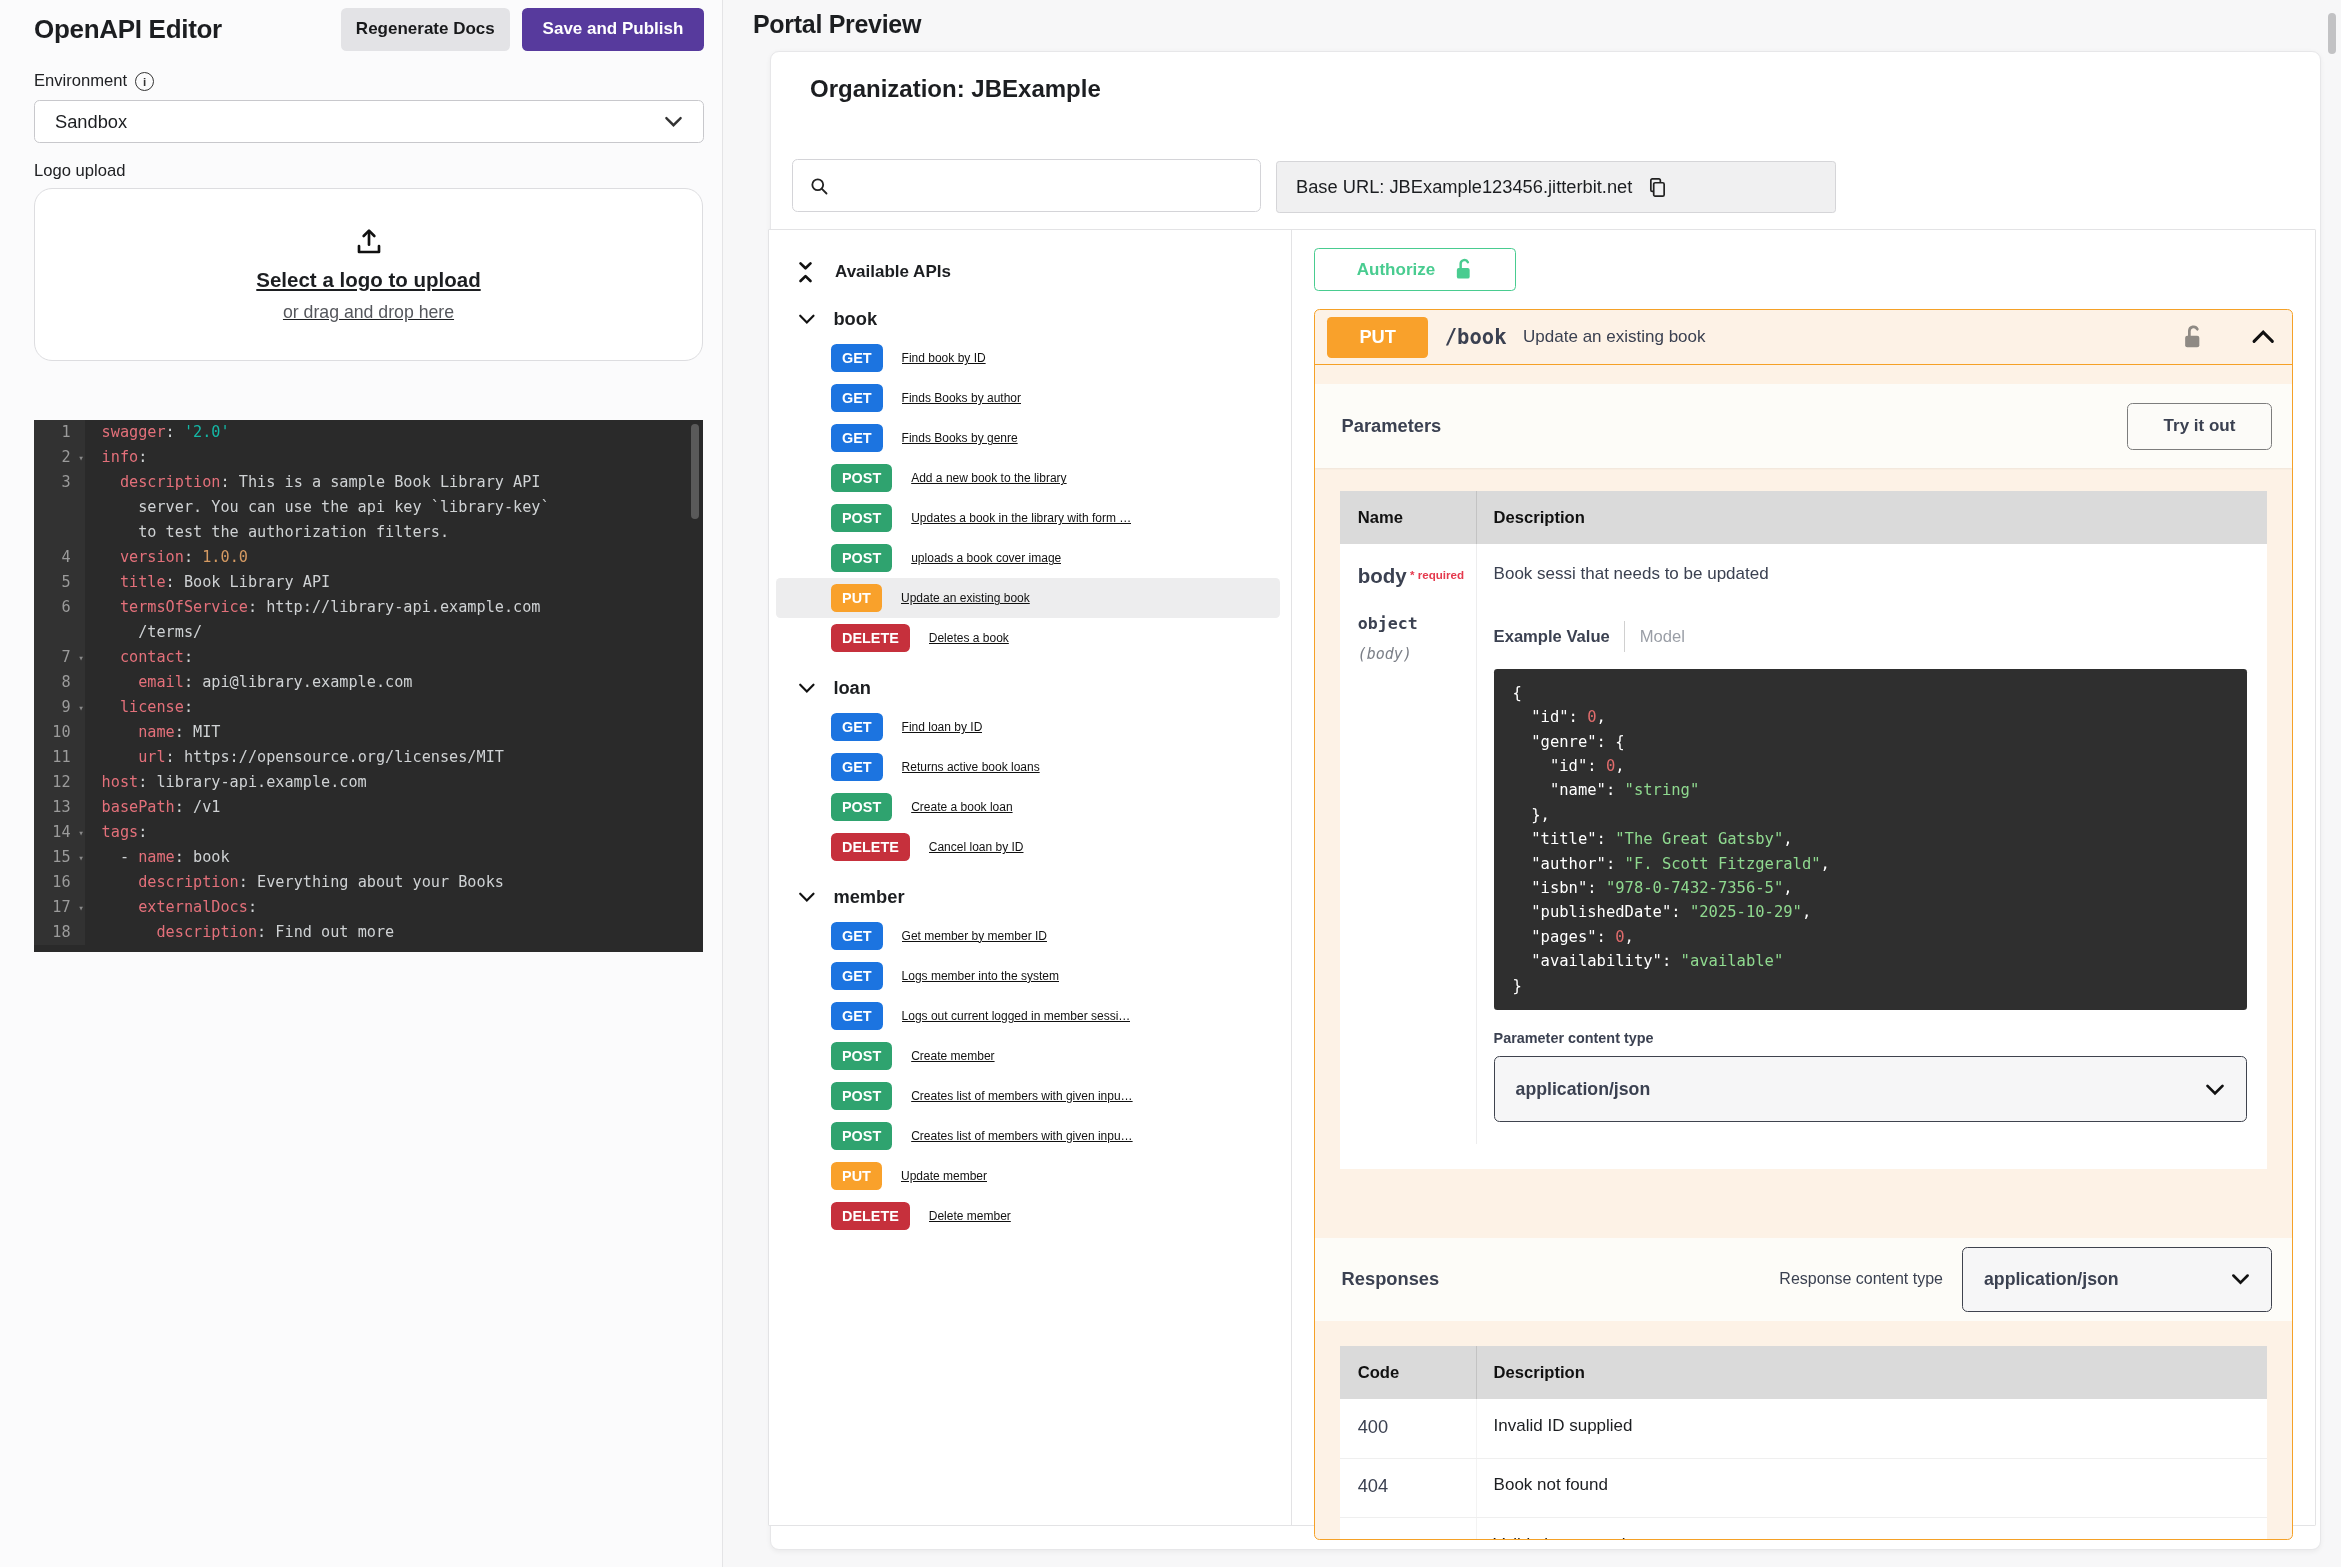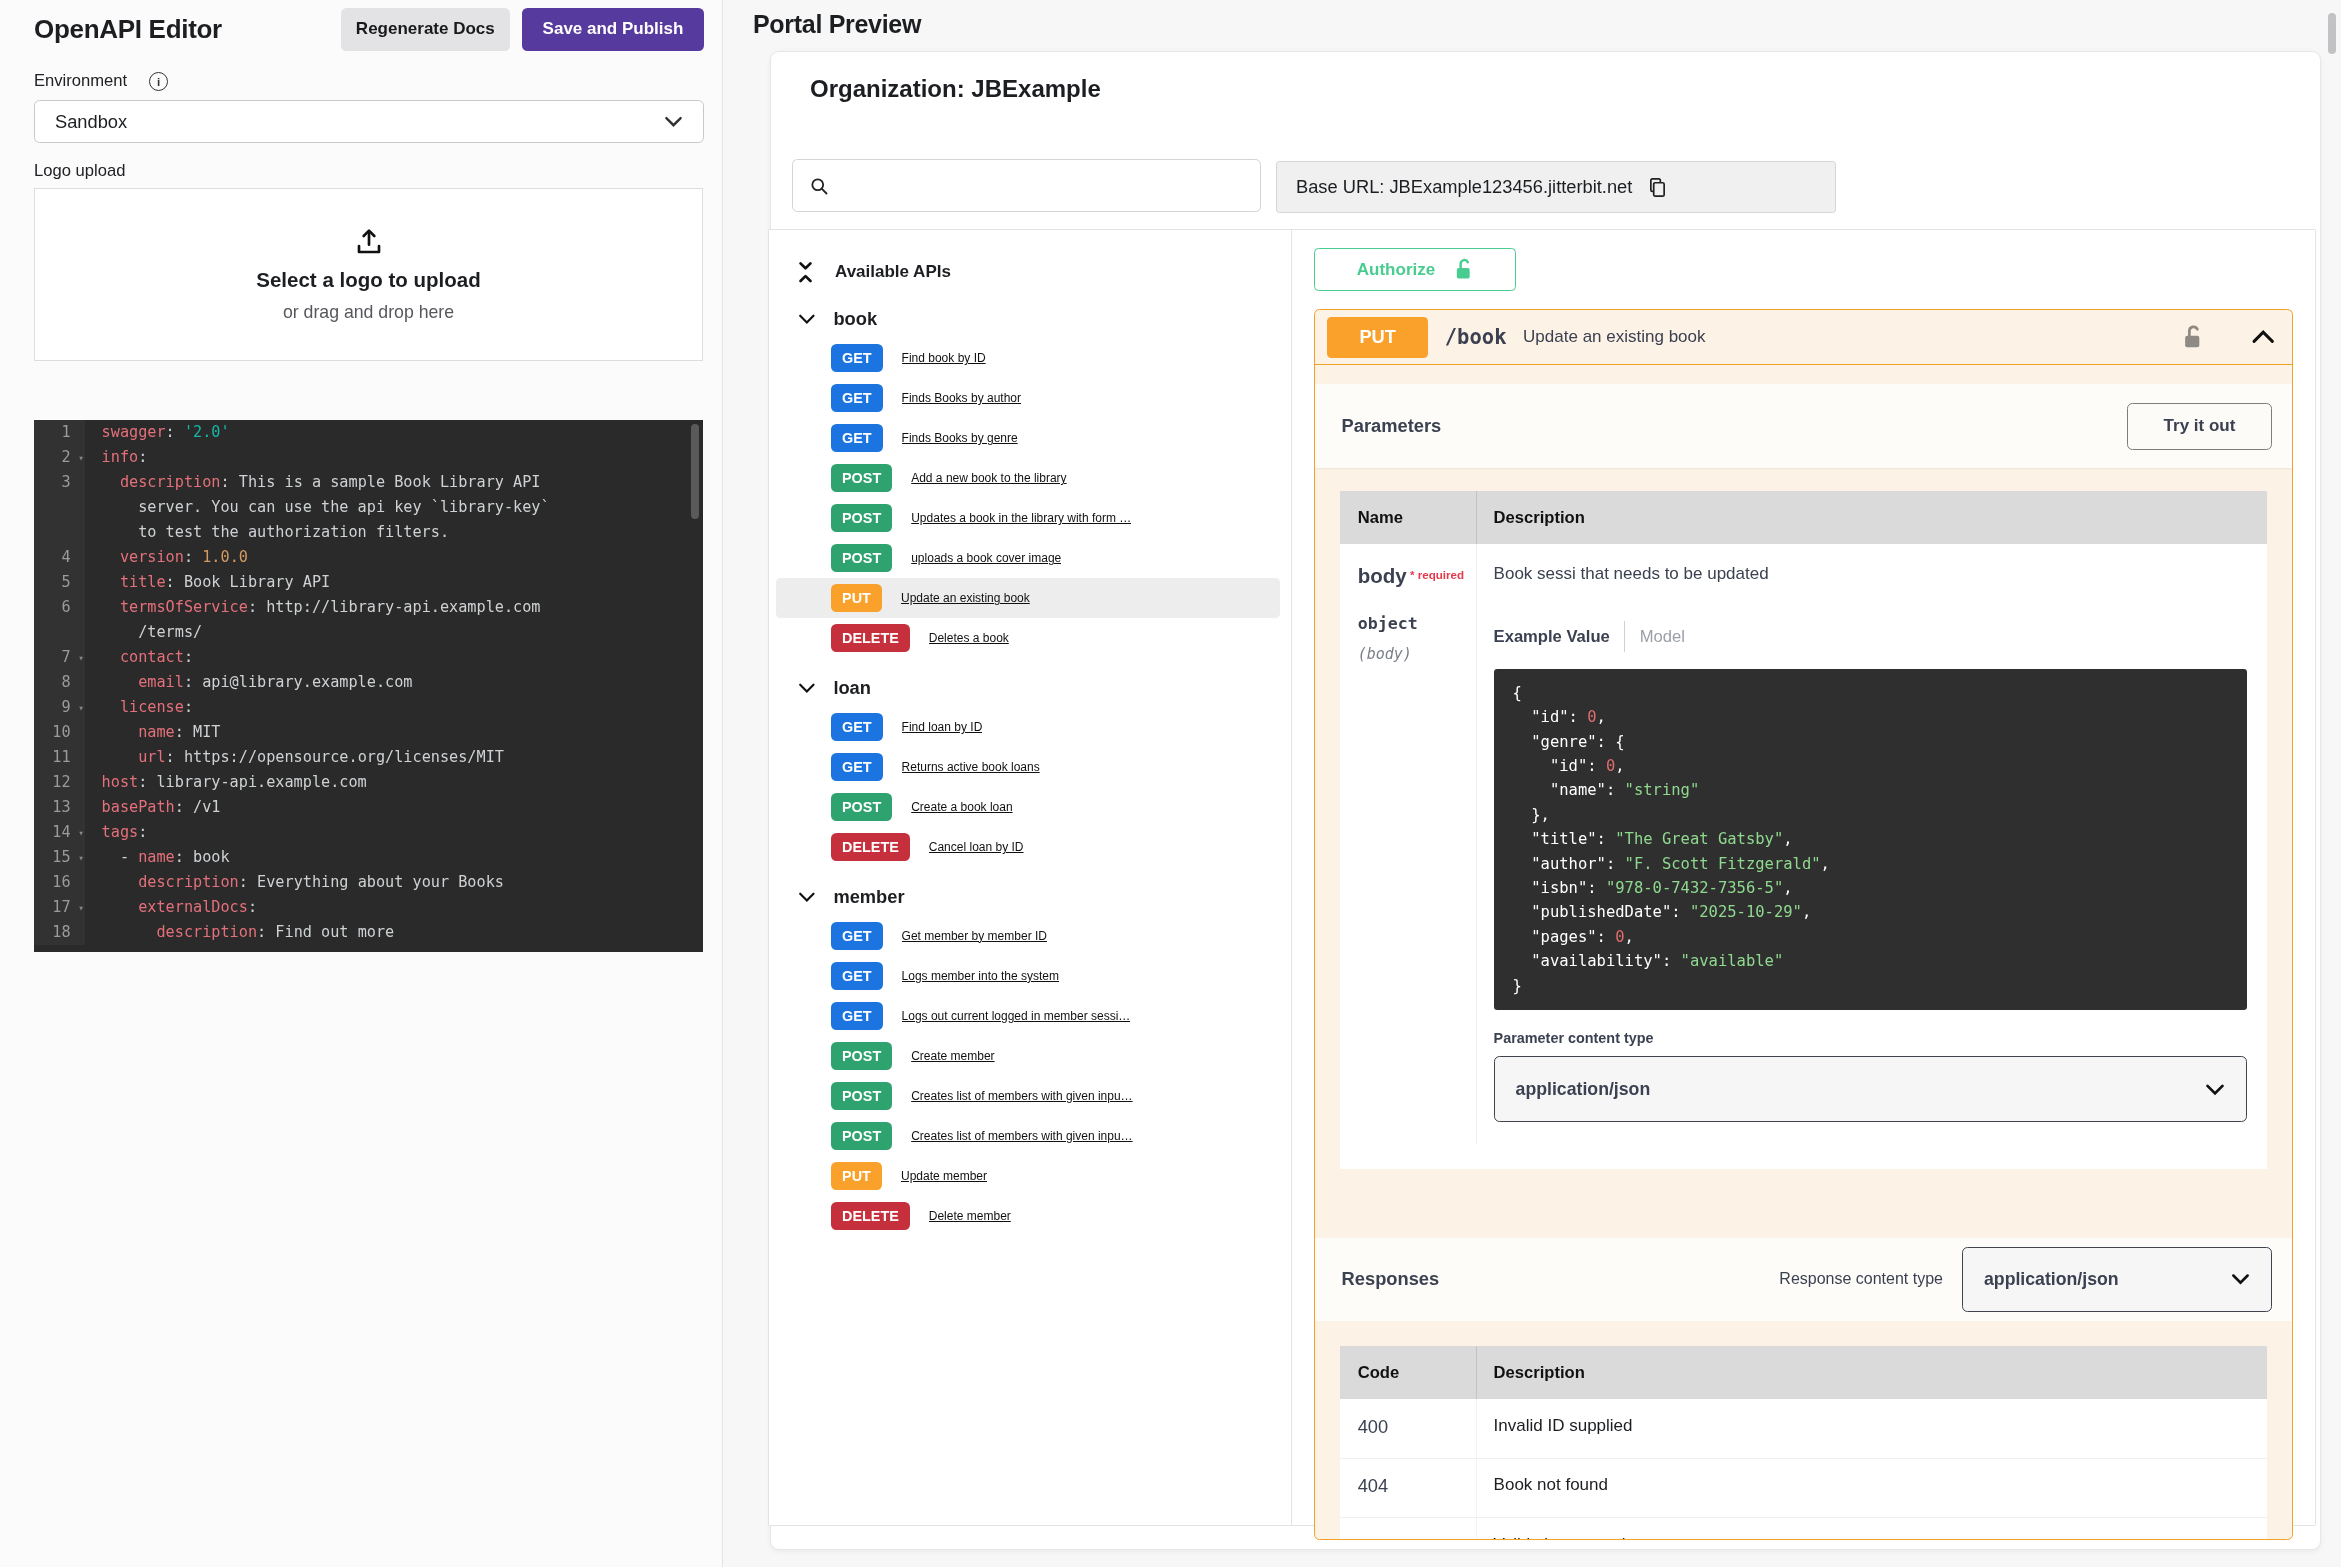--- a/index.html
+++ b/index.html
@@ -13,28 +13,28 @@
   .abs{position:absolute;}
 
   
   #left-panel{left:0;top:0;width:723px;height:1567px;background:#fbfbfc;border-right:1.1px solid #e4e4e6;}
   #left-header{left:34px;top:7.8px;width:670px;height:43px;display:flex;align-items:center;}
   #left-title{font-size:26px;font-weight:bold;letter-spacing:-0.3px;}
   #left-header .spacer{flex:1;}
   .btn{display:flex;align-items:center;justify-content:center;height:43px;border-radius:5.5px;font-size:17px;font-weight:bold;cursor:pointer;border:none;}
   #regen-btn{width:169px;background:#e3e3e6;color:#18191b;margin-right:12.2px;}
   #save-btn{width:182px;background:var(--purple);color:#fff;}
-  #env-row{left:34px;top:71px;display:flex;align-items:center;gap:22px;font-size:16.6px;color:#202124;}
+  #env-row{left:34px;top:71px;display:flex;align-items:center;gap:8px;font-size:16.6px;color:#202124;}
   .info-icon{width:19px;height:19px;border:1.4px solid #333;border-radius:50%;display:inline-flex;align-items:center;justify-content:center;font-size:11.6px;font-weight:bold;color:#333;}
   .select{background:#fff;border:1.1px solid #c8c8cc;border-radius:5.5px;display:flex;align-items:center;}
   #env-select{left:34px;top:100px;width:670px;height:43px;padding:0 20px;font-size:18.3px;}
   .select .spacer{flex:1;}
   .chev svg{display:block;}
   #logo-label{left:34px;top:161px;font-size:16.6px;color:#202124;}
-  #upload-box{left:34px;top:188px;width:669px;height:173px;background:#fff;border:1.1px solid #dddde0;border-radius:0;display:flex;flex-direction:column;align-items:center;justify-content:center;gap:10px;}
+  #upload-box{left:34px;top:188px;width:669px;height:173px;background:#fff;border:1.1px solid #dddde0;border-radius:18px;display:flex;flex-direction:column;align-items:center;justify-content:center;gap:10px;text-decoration:underline;}
   #upload-title{font-size:20.5px;font-weight:bold;}
   #upload-sub{font-size:17.7px;color:#55575c;}
 
   
   #editor{left:34px;top:420px;width:669px;height:532px;background:#2a2a2a;overflow:hidden;font-family:"DejaVu Sans Mono",monospace;}
   .code-line{display:flex;height:25px;line-height:25px;font-size:15.2px;white-space:pre;}
   .code-line .gutter{width:51px;background:#323232;color:#9b9b9b;text-align:right;padding-right:14.4px;flex:none;position:relative;}
   .code-line .fold{position:absolute;right:1.1px;top:0;font-size:9.4px;color:#8a8a8a;}
   .code-line .code{padding-left:16.6px;color:#cfd2d4;}
   .tk-k{color:#e3707a;} .tk-t{color:#cfd2d4;} .tk-s{color:#14b8a6;} .tk-n{color:#d59a62;}

